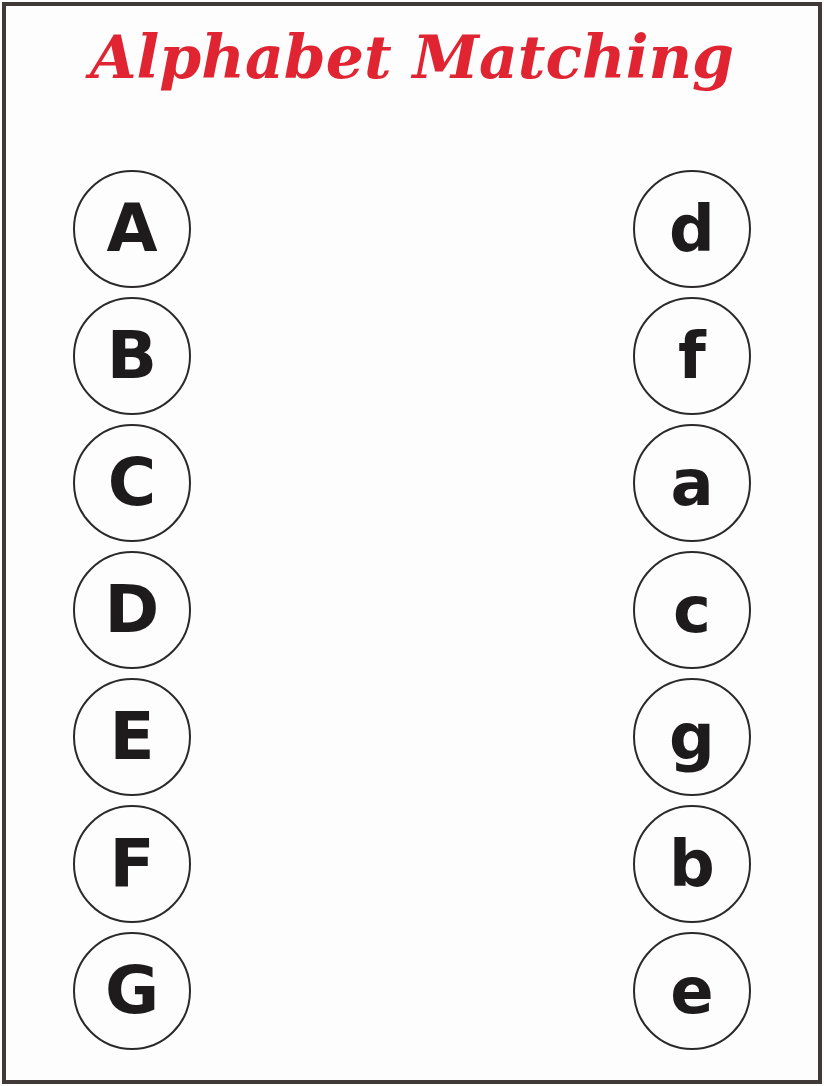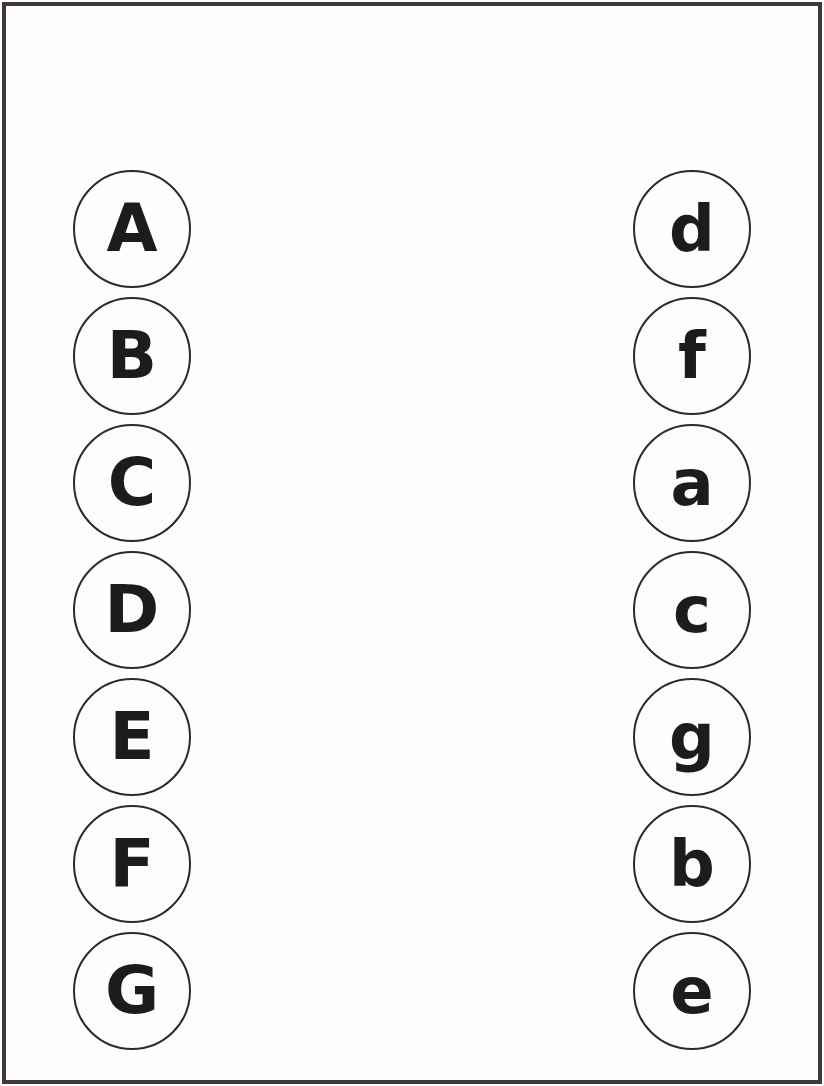--- a/index.html
+++ b/index.html
@@ -64,20 +64,21 @@
   }
   .letter.upper { font-size: 66px; }
   .letter.lower { font-size: 64px; }
 </style>
 </head>
 <body>
 
 <div class="page">
   <div class="frame"></div>
 
+  <h1 class="title">Alphabet Matching</h1>
 
   <div class="column uppercase">
     <div class="circle">
       <span class="letter upper">A</span>
     </div>
     <div class="circle">
       <span class="letter upper">B</span>
     </div>
     <div class="circle">
       <span class="letter upper">C</span>

